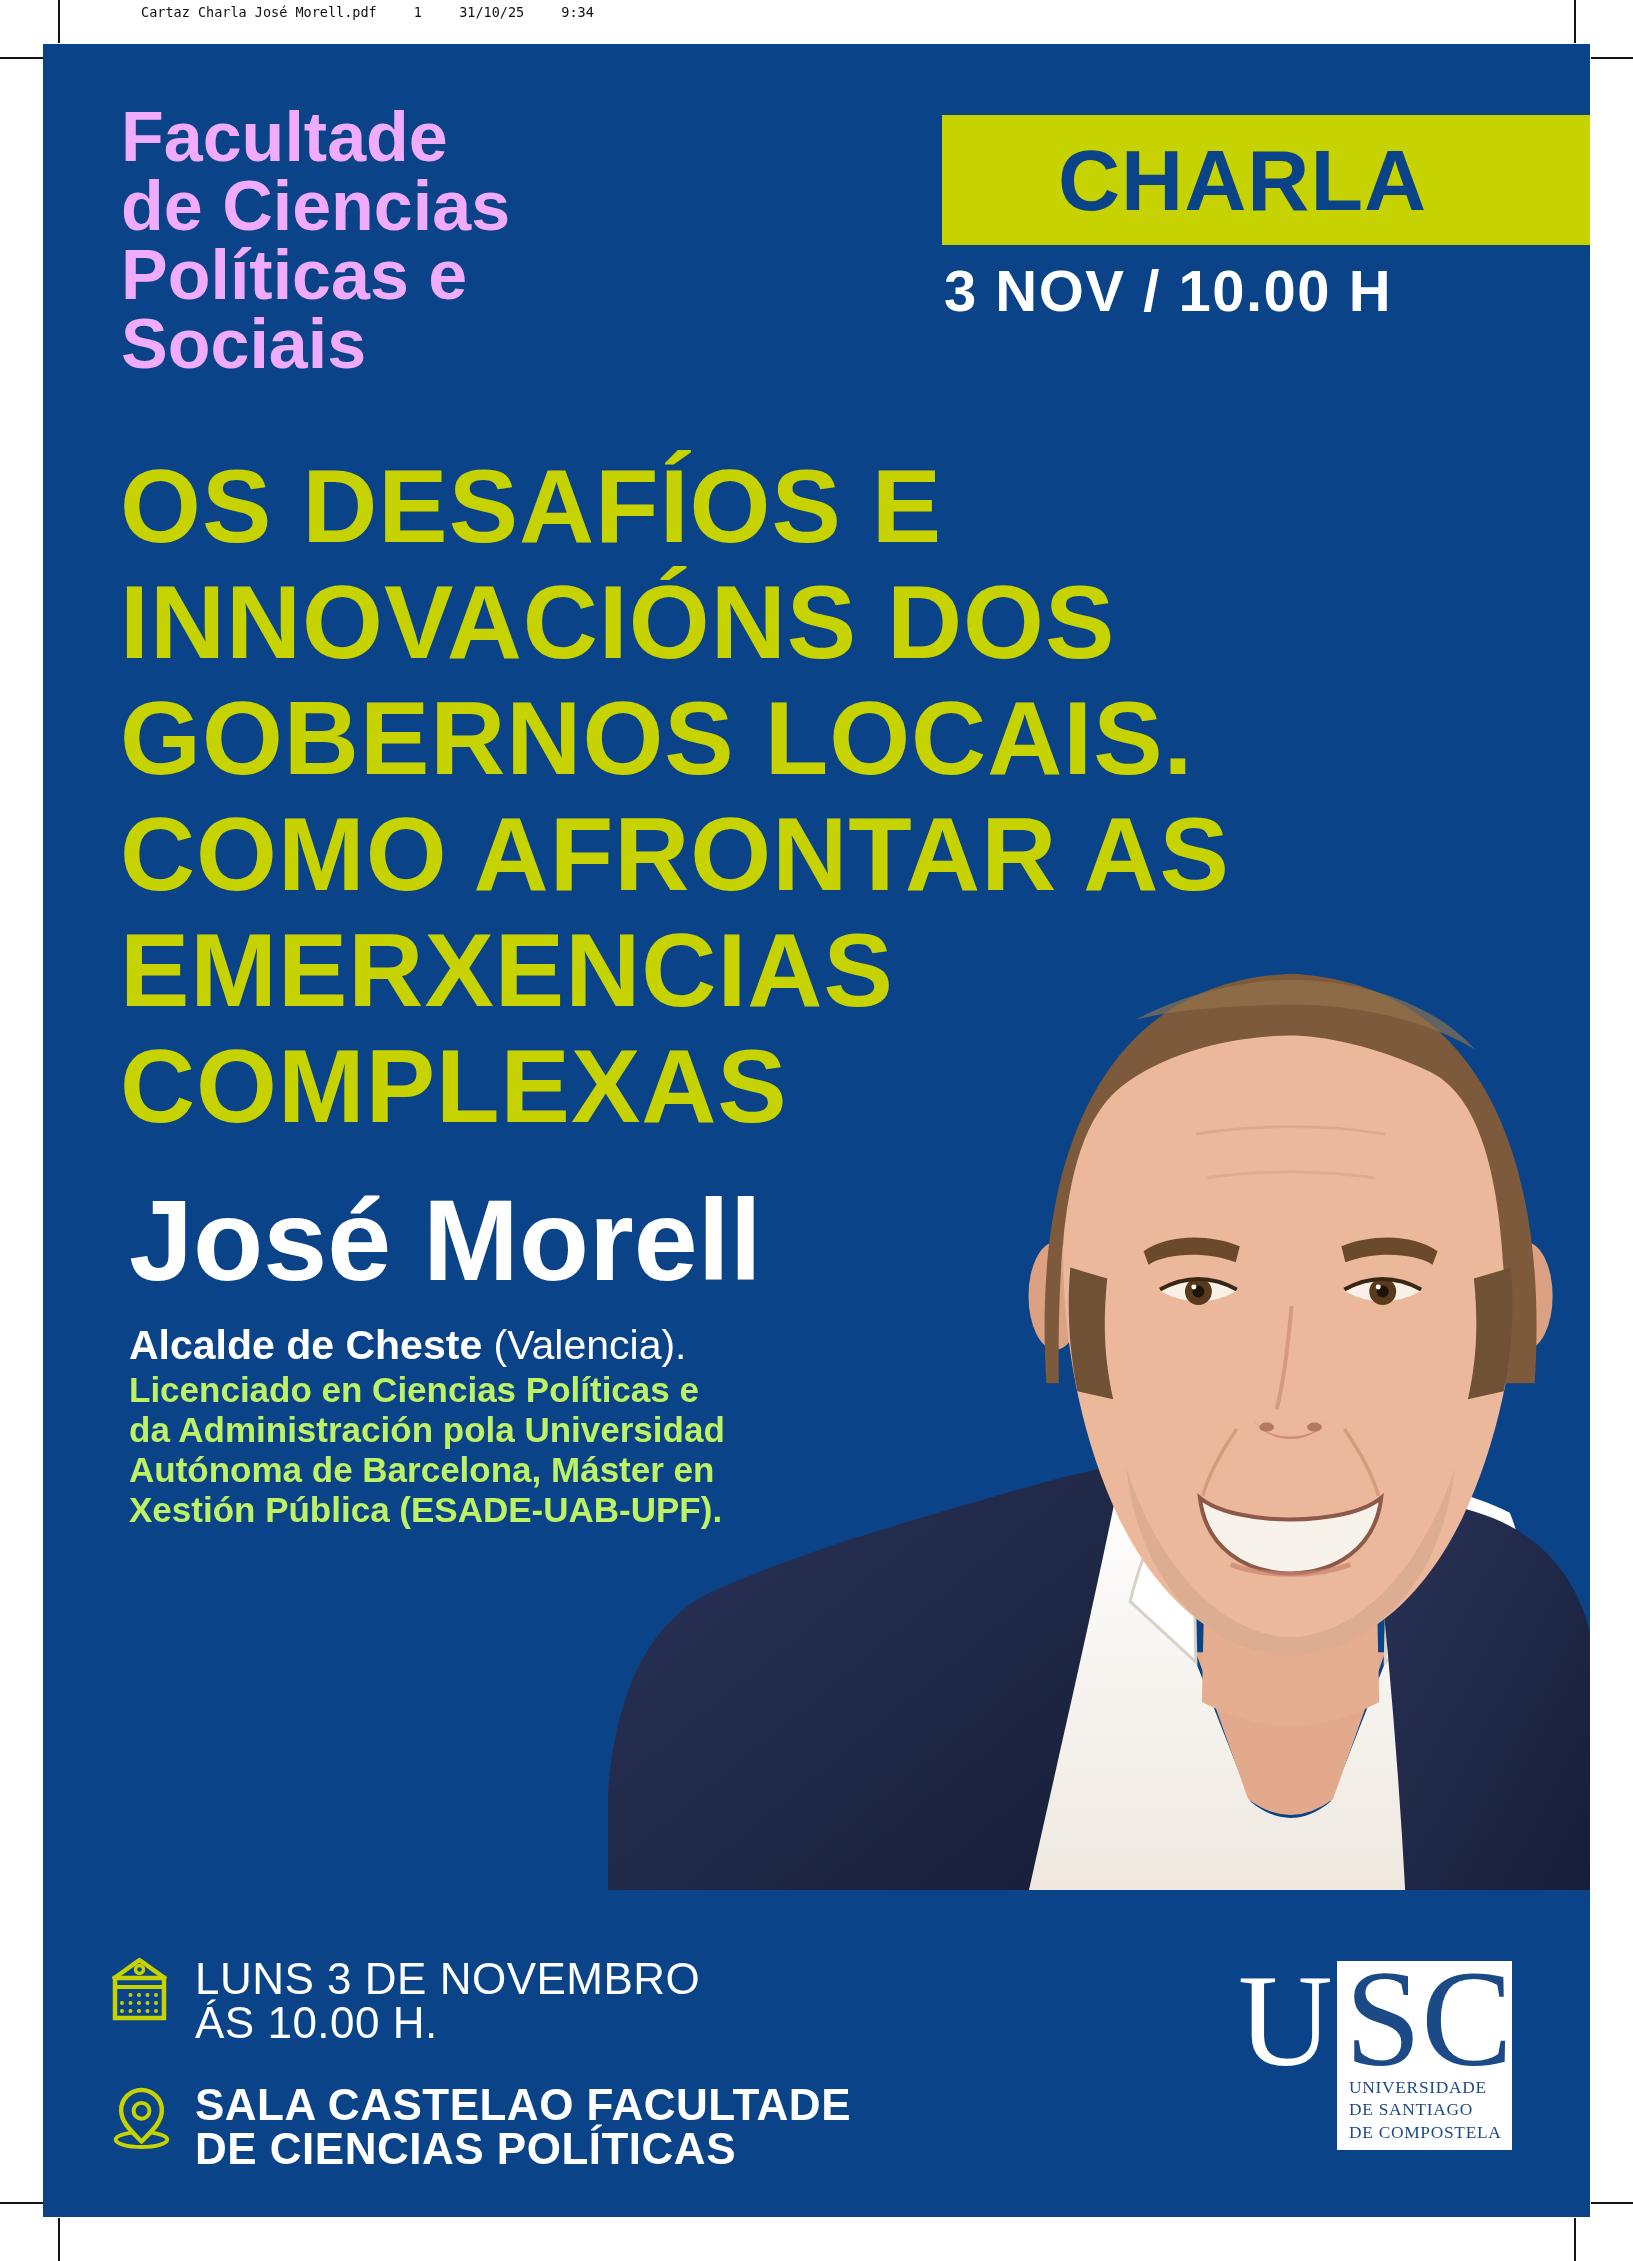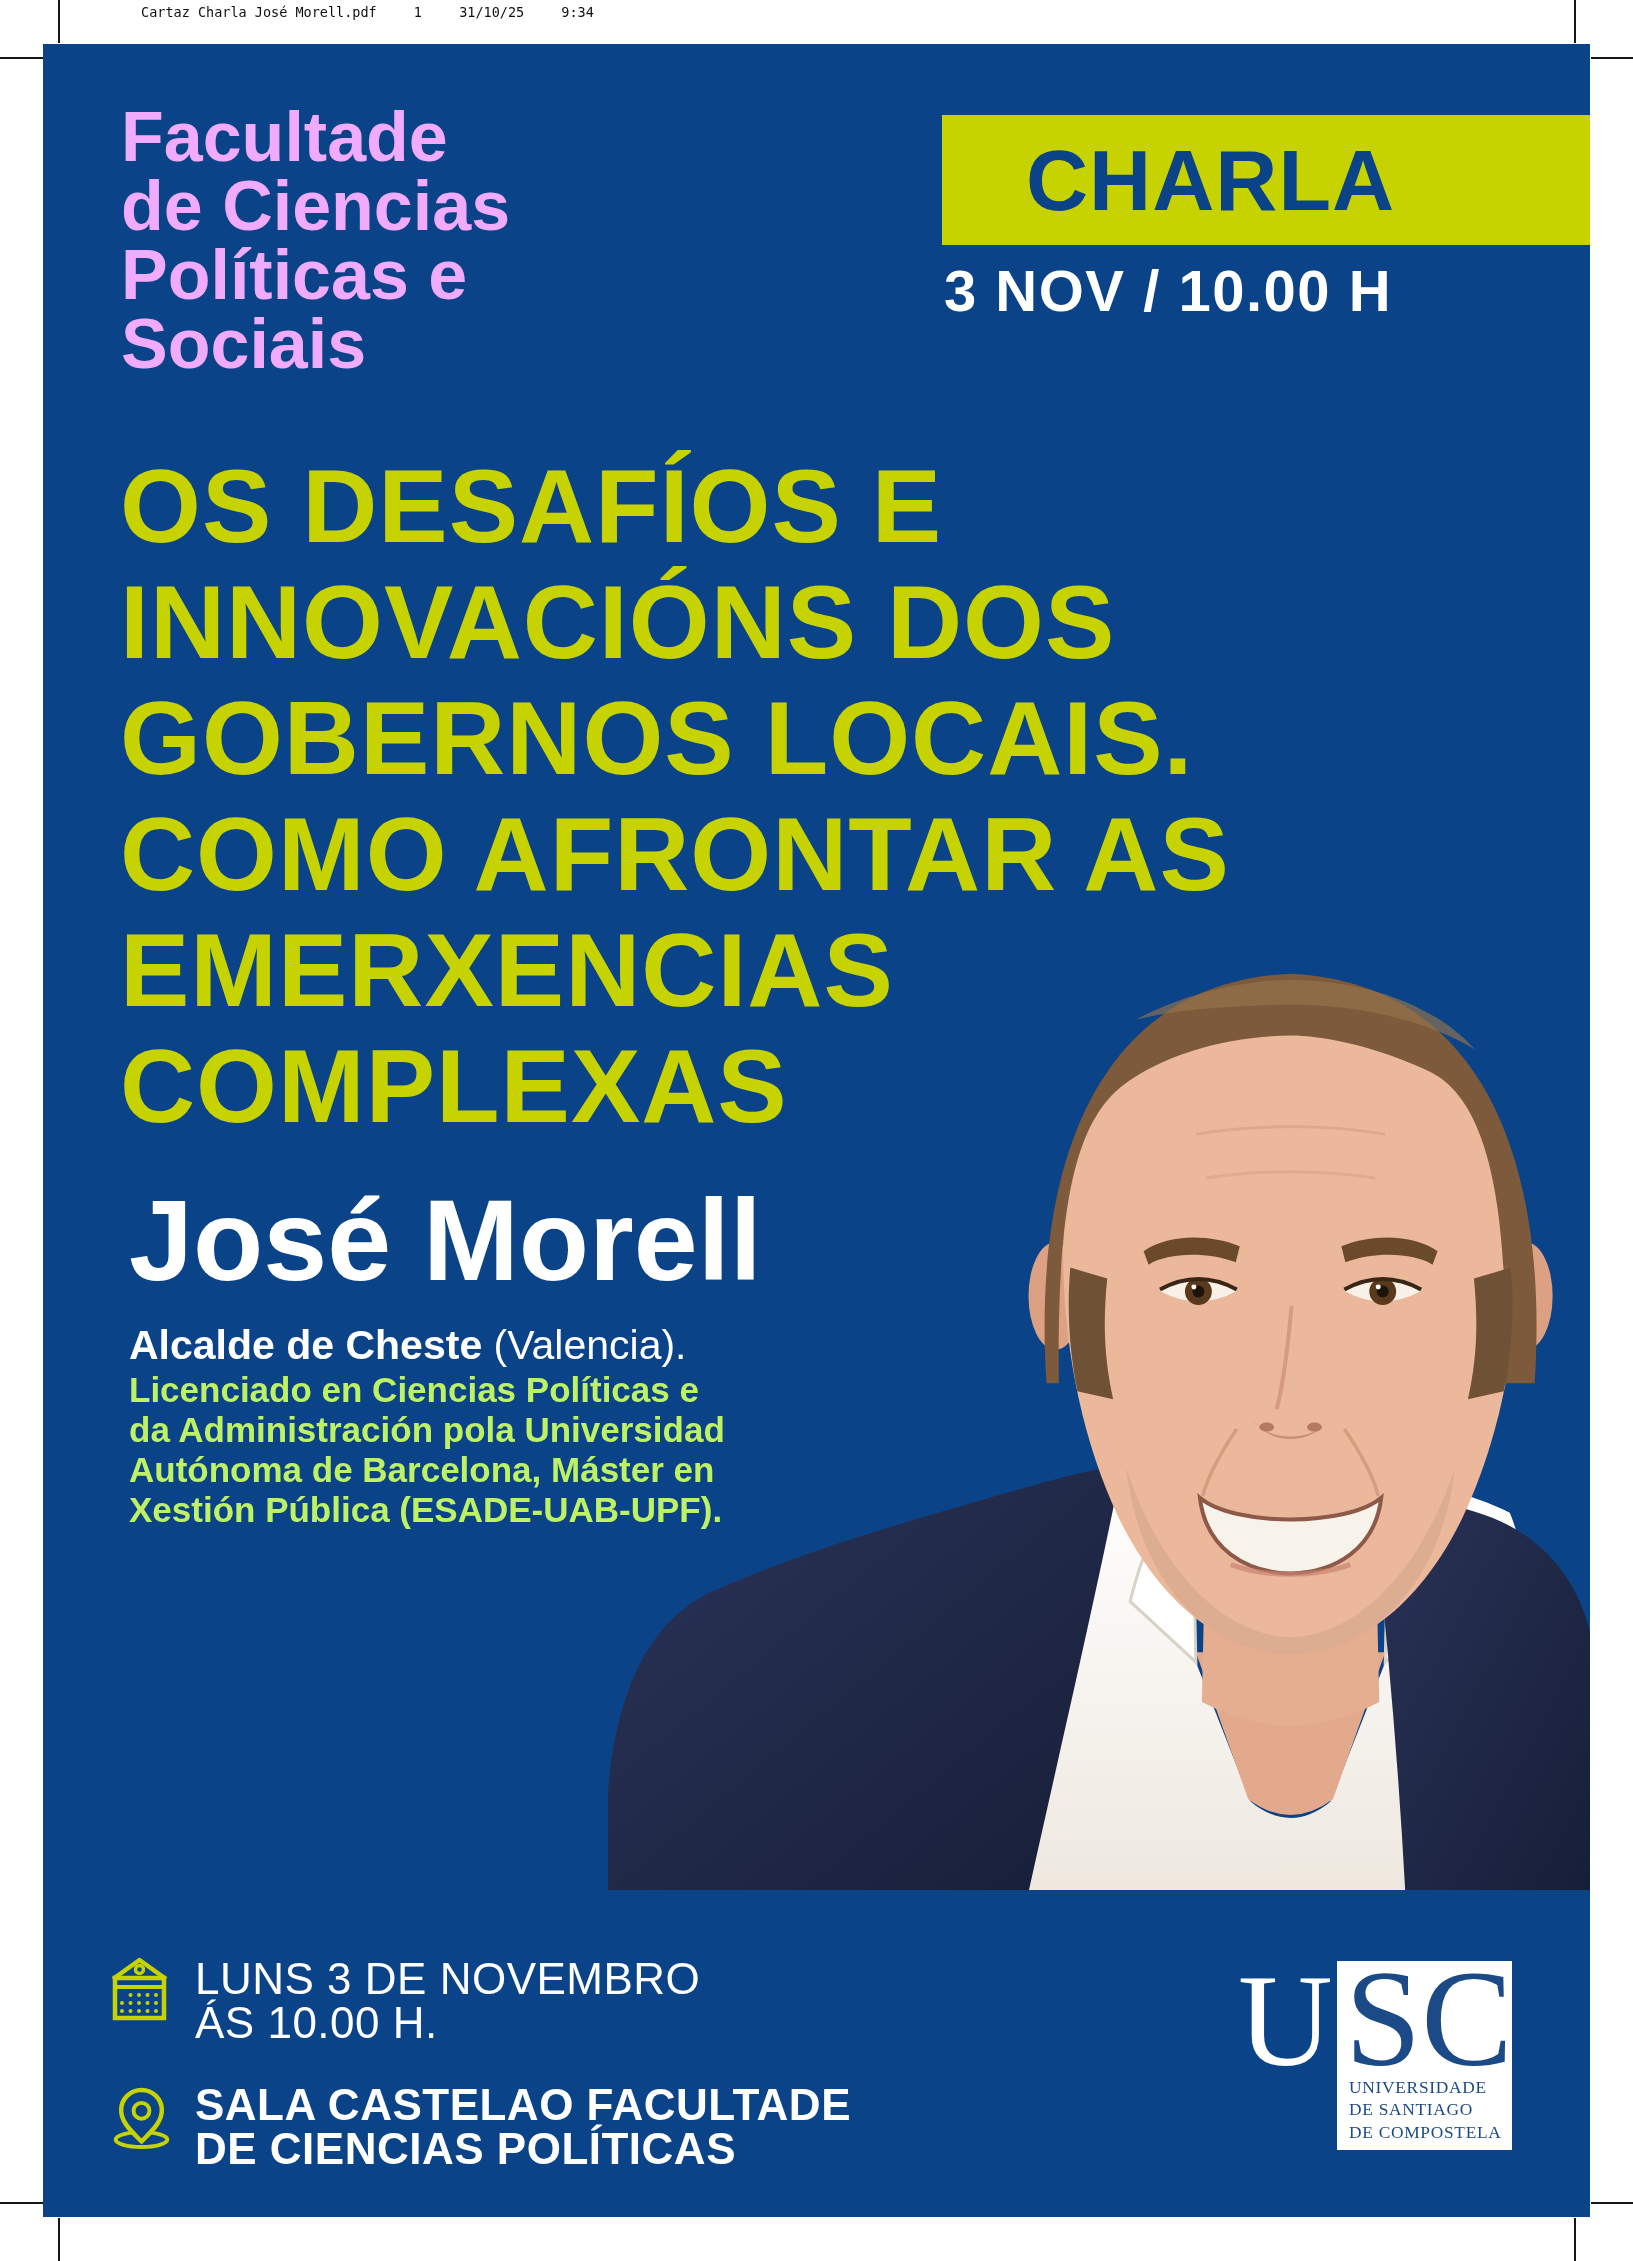--- a/index.html
+++ b/index.html
@@ -10,21 +10,21 @@
                 font-size:13.5px;color:#111;white-space:nowrap;}
   .print-header span{margin-right:29px;}
   
   .cm{position:absolute;background:#141414;}
   .cm.v{width:2px;height:43px;}
   .cm.h{width:43px;height:2px;}
   
   .poster{position:absolute;left:43px;top:44px;width:1547px;height:2173px;background:#0a4387;overflow:hidden;color:#fff;}
   .faculty{position:absolute;left:78px;top:59px;font-size:70px;font-weight:bold;line-height:69px;color:#f0abfc;}
   .charla-box{position:absolute;left:899px;top:71px;width:648px;height:130px;background:#c7d301;}
-  .charla-box .label{display:block;padding-left:84px;font-size:86px;font-weight:bold;line-height:130px;
+  .charla-box .label{display:block;padding-left:116px;font-size:86px;font-weight:bold;line-height:130px;
                      letter-spacing:1px;color:#0a4387;}
   .event-datetime{position:absolute;left:901px;top:213px;font-size:58px;font-weight:bold;letter-spacing:1.5px;color:#fff;}
   .main-title{position:absolute;left:77px;top:404px;font-size:104px;font-weight:bold;line-height:116px;
               letter-spacing:1px;color:#c7d301;white-space:nowrap;}
   .portrait{position:absolute;left:565px;top:811px;width:982px;height:1035px;}
   .speaker-name{position:absolute;left:86px;top:1139px;font-size:115px;font-weight:bold;line-height:115px;color:#fff;}
   .speaker-role{position:absolute;left:86px;top:1272px;font-size:41px;line-height:59px;color:#fff;white-space:nowrap;}
   .speaker-role .b{font-weight:bold;}
   .speaker-bio{position:absolute;left:86px;top:1326px;font-size:35px;font-weight:bold;line-height:40px;color:#bef264;}
   .info-icon{position:absolute;}

